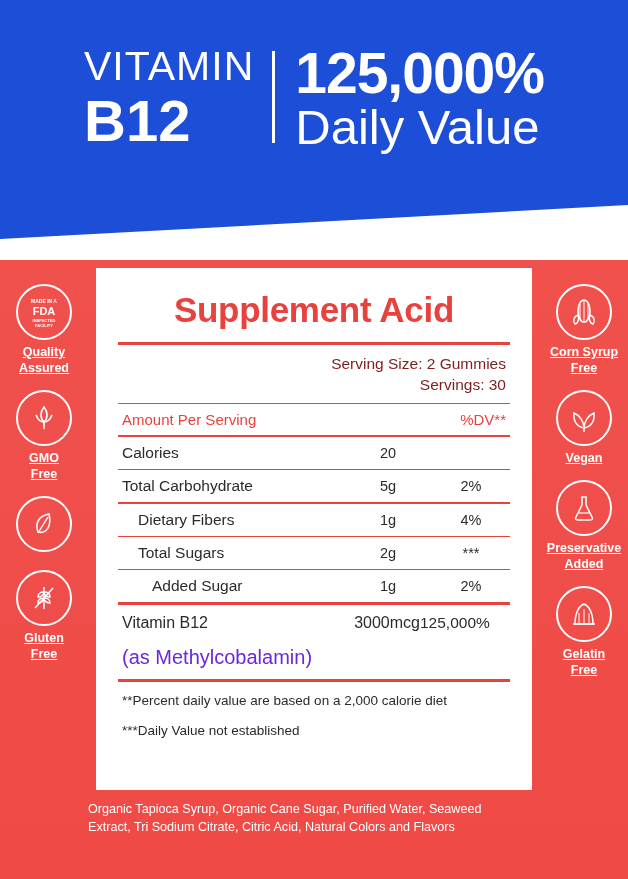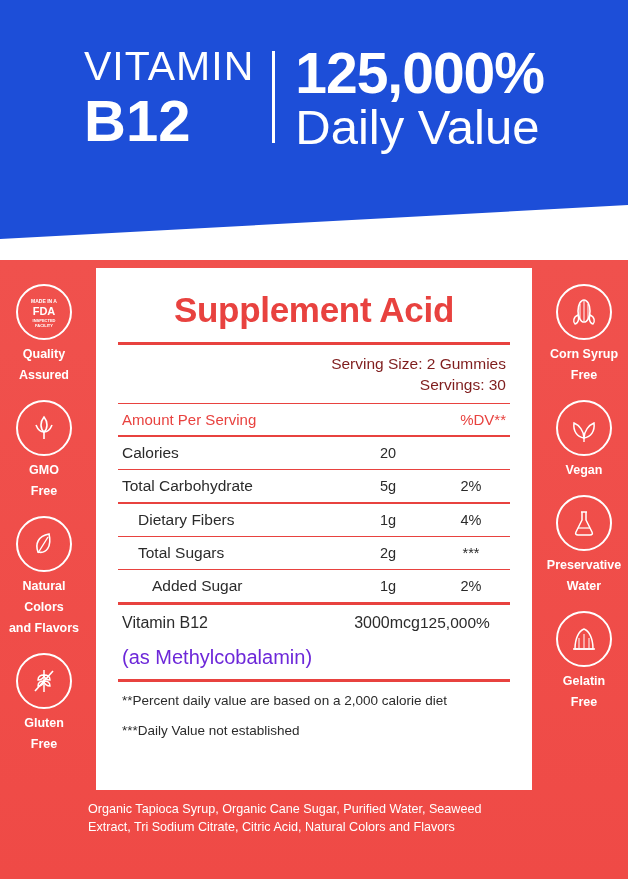--- a/index.html
+++ b/index.html
@@ -117,23 +117,24 @@
     border-radius: 50%;
     border: 2px solid #ffffff;
     display: flex;
     align-items: center;
     justify-content: center;
     margin-bottom: 4px;
   }
   .badge-label {
     color: #ffffff;
     font-size: 12.5px;
-    line-height: 21px;
+    line-height: 16px;
     font-weight: bold;
     white-space: pre-line;
+    text-decoration: underline;
   }
 
   
   .panel {
     position: absolute;
     left: 96px;
     top: 8px;
     width: 436px;
     height: 522px;
     background: #ffffff;
@@ -280,23 +281,20 @@
 Free</div>
     </div>
 
     <div class="badge">
       <div class="badge-icon">
         <svg width="34" height="34" viewBox="0 0 34 34">
           <path d="M22 7 C11 9 8 17 11 25 C19 27 25 20 22 7 Z" fill="none" stroke="#ffffff" stroke-width="1.6"></path>
           <path d="M11 26 L21 10" stroke="#ffffff" stroke-width="1.4" fill="none"></path>
         </svg>
       </div>
-      <div class="badge-label">Natural
-Colors
-and Flavors</div>
     </div>
 
     <div class="badge">
       <div class="badge-icon">
         <svg width="34" height="34" viewBox="0 0 34 34">
           <path d="M17 6 L17 28" stroke="#ffffff" stroke-width="1.5"></path>
           <path d="M17 11 C13 11 11 13 11 16 C14 16 17 14 17 11 Z" fill="none" stroke="#ffffff" stroke-width="1.4"></path>
           <path d="M17 11 C21 11 23 13 23 16 C20 16 17 14 17 11 Z" fill="none" stroke="#ffffff" stroke-width="1.4"></path>
           <path d="M17 17 C13 17 11 19 11 22 C14 22 17 20 17 17 Z" fill="none" stroke="#ffffff" stroke-width="1.4"></path>
           <path d="M17 17 C21 17 23 19 23 22 C20 22 17 20 17 17 Z" fill="none" stroke="#ffffff" stroke-width="1.4"></path>
@@ -337,21 +335,21 @@
     </div>
 
     <div class="badge">
       <div class="badge-icon">
         <svg width="34" height="34" viewBox="0 0 34 34">
           <path d="M14 6 L20 6 M15 6 L15 14 L9 26 C8 28 9 29 11 29 L23 29 C25 29 26 28 25 26 L19 14 L19 6" fill="none" stroke="#ffffff" stroke-width="1.5" stroke-linejoin="round"></path>
           <line x1="11" y1="22" x2="23" y2="22" stroke="#ffffff" stroke-width="1.2"></line>
         </svg>
       </div>
       <div class="badge-label">Preservative
-Water</div>
+Added</div>
     </div>
 
     <div class="badge">
       <div class="badge-icon">
         <svg width="34" height="34" viewBox="0 0 34 34">
           <path d="M8 27 C8 16 12 9 17 7 C22 9 26 16 26 27 Z" fill="none" stroke="#ffffff" stroke-width="1.5"></path>
           <line x1="6" y1="27" x2="28" y2="27" stroke="#ffffff" stroke-width="1.5"></line>
           <line x1="12" y1="16" x2="12" y2="26" stroke="#ffffff" stroke-width="1"></line>
           <line x1="17" y1="12" x2="17" y2="26" stroke="#ffffff" stroke-width="1"></line>
           <line x1="22" y1="16" x2="22" y2="26" stroke="#ffffff" stroke-width="1"></line>

